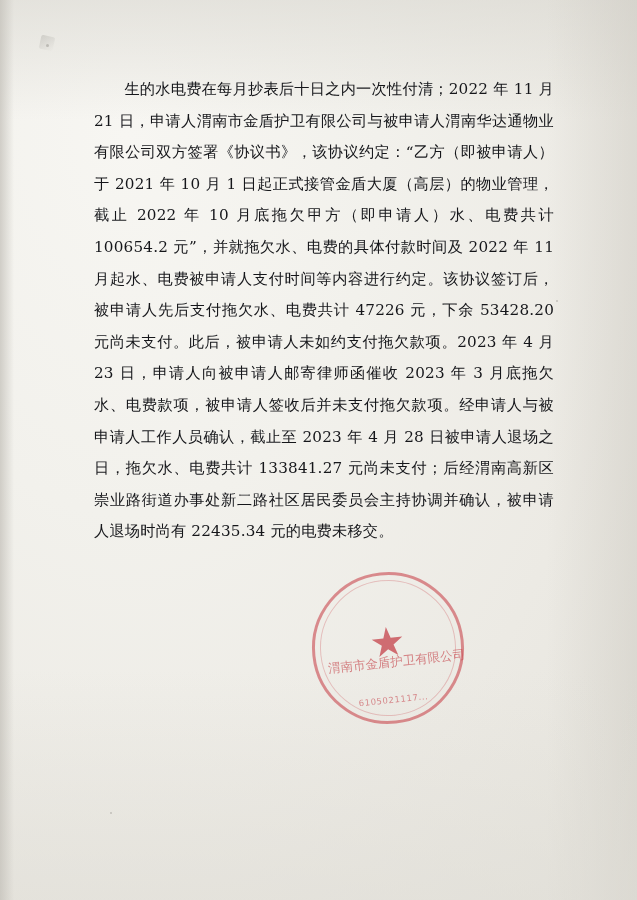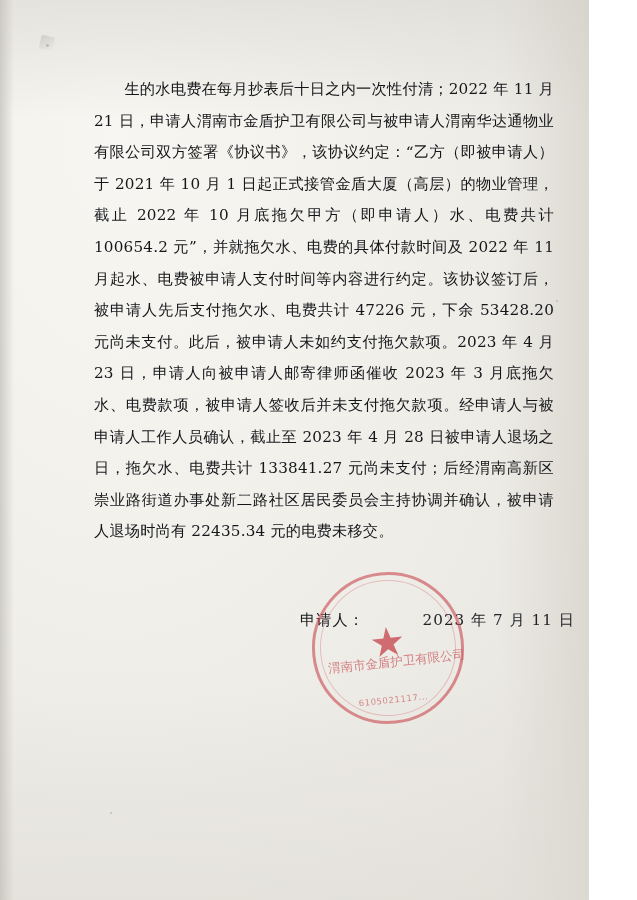--- a/index.html
+++ b/index.html
@@ -9,21 +9,21 @@
   }
   body {
     width: 637px;
     height: 900px;
     overflow: hidden;
     font-family: "DejaVu Serif", serif;
   }
 
   #page {
     position: relative;
-    width: 589px;
+    width: 637px;
     height: 900px;
     background:
       radial-gradient(ellipse at 20% 15%, #f7f6f2 0%, #f2f1ec 35%, #eceae4 70%, #e6e4dd 100%);
     overflow: hidden;
   }
 
   
   .paper-shade-top {
     position: absolute;
     left: 0; top: 0; right: 0; height: 120px;
@@ -176,24 +176,20 @@
   <div class="paper-fold"></div>
 
   <div class="speck" style="left:46px;top:44px;width:3px;height:3px;"></div>
   <div class="speck" style="left:556px;top:300px;width:2px;height:2px;"></div>
   <div class="speck" style="left:110px;top:812px;width:2px;height:2px;"></div>
 
   <div class="doc-body">
     <p class="indent">生的水电费在每月抄表后十日之内一次性付清；2022 年 11 月 21 日，申请人渭南市金盾护卫有限公司与被申请人渭南华达通物业有限公司双方签署《协议书》，该协议约定：“乙方（即被申请人）于 2021 年 10 月 1 日起正式接管金盾大厦（高层）的物业管理，截止 2022 年 10 月底拖欠甲方（即申请人）水、电费共计 100654.2 元”，并就拖欠水、电费的具体付款时间及 2022 年 11 月起水、电费被申请人支付时间等内容进行约定。该协议签订后，被申请人先后支付拖欠水、电费共计 47226 元，下余 53428.20 元尚未支付。此后，被申请人未如约支付拖欠款项。2023 年 4 月 23 日，申请人向被申请人邮寄律师函催收 2023 年 3 月底拖欠水、电费款项，被申请人签收后并未支付拖欠款项。经申请人与被申请人工作人员确认，截止至 2023 年 4 月 28 日被申请人退场之日，拖欠水、电费共计 133841.27 元尚未支付；后经渭南高新区崇业路街道办事处新二路社区居民委员会主持协调并确认，被申请人退场时尚有 22435.34 元的电费未移交。</p>
   </div>
 
-  <div class="sign-row">
-    <span class="sign-label">申请人：</span>
-    <span class="sign-date handwrite">2023 年 7 月 11 日</span>
-  </div>
 
   <div class="seal">
     <div class="seal-inner"></div>
     <div class="seal-text-arc">
       <span style="transform: rotate(-96deg) translate(0,-62px) rotate(96deg);">渭南市金盾护卫有限公司</span>
     </div>
     <div class="seal-star">★</div>
     <div class="seal-bottom-code">6105021117...</div>
   </div>
 

